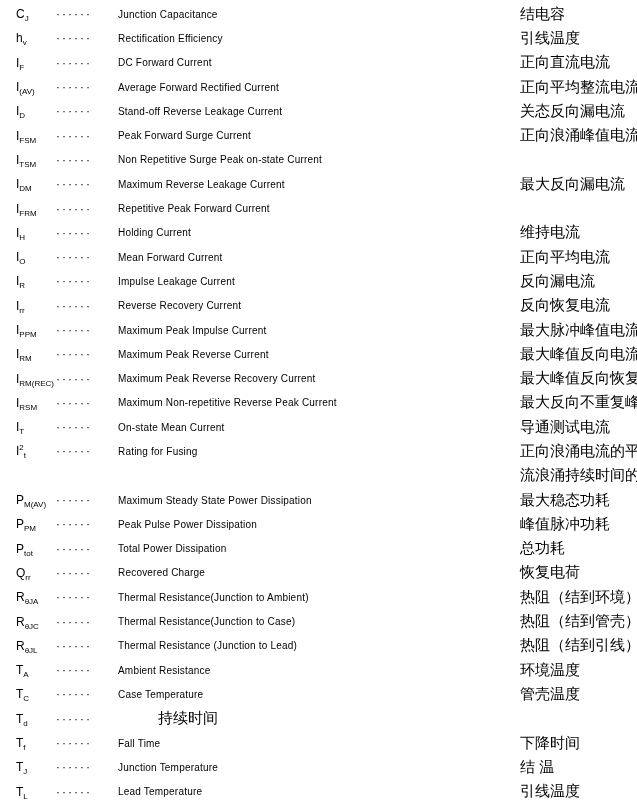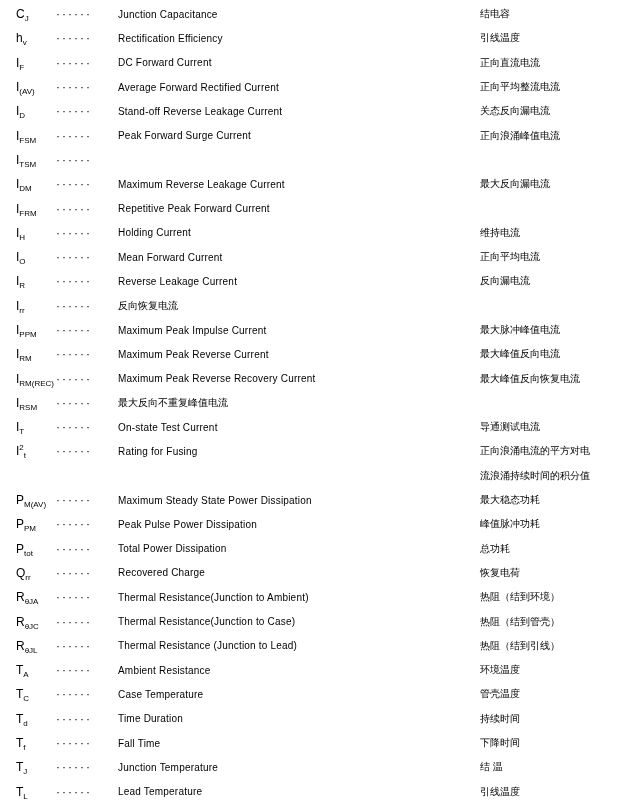--- a/index.html
+++ b/index.html
@@ -46,22 +46,23 @@
     letter-spacing: 2px;
     white-space: nowrap;
     overflow: hidden;
   }
   .en-cell {
     font-size: 10px;
     letter-spacing: 0.2px;
     white-space: nowrap;
   }
   .zh-cell {
-    font-size: 10px;
-    white-space: nowrap;
+    font-size: 15px;
+    white-space: nowrap;
+    margin-left: 40px;
   }
 </style>
 </head>
 <body>
 
 <div id="page">
   <div id="glossary-table">
   <div class="row">
     <span class="sym-cell"><span>C</span><sup></sup><sub>J</sub></span>
     <span class="dots-cell">······</span>
@@ -100,20 +101,21 @@
   <div class="row">
     <span class="sym-cell"><span>I</span><sup></sup><sub>FSM</sub></span>
     <span class="dots-cell">······</span>
     <span class="en-cell">Peak Forward Surge Current</span>
     <span class="zh-cell">正向浪涌峰值电流</span>
   </div>
 
   <div class="row">
     <span class="sym-cell"><span>I</span><sup></sup><sub>TSM</sub></span>
     <span class="dots-cell">······</span>
+    <span class="en-cell">Non Repetitive Surge Peak on-state Current</span>
   </div>
 
   <div class="row">
     <span class="sym-cell"><span>I</span><sup></sup><sub>DM</sub></span>
     <span class="dots-cell">······</span>
     <span class="en-cell">Maximum Reverse Leakage Current</span>
     <span class="zh-cell">最大反向漏电流</span>
   </div>
 
   <div class="row">
@@ -132,27 +134,28 @@
   <div class="row">
     <span class="sym-cell"><span>I</span><sup></sup><sub>O</sub></span>
     <span class="dots-cell">······</span>
     <span class="en-cell">Mean Forward Current</span>
     <span class="zh-cell">正向平均电流</span>
   </div>
 
   <div class="row">
     <span class="sym-cell"><span>I</span><sup></sup><sub>R</sub></span>
     <span class="dots-cell">······</span>
-    <span class="en-cell">Reverse Leakage Current</span>
+    <span class="en-cell">Impulse Leakage Current</span>
     <span class="zh-cell">反向漏电流</span>
   </div>
 
   <div class="row">
     <span class="sym-cell"><span>I</span><sup></sup><sub>rr</sub></span>
     <span class="dots-cell">······</span>
+    <span class="en-cell">Reverse Recovery Current</span>
     <span class="zh-cell">反向恢复电流</span>
   </div>
 
   <div class="row">
     <span class="sym-cell"><span>I</span><sup></sup><sub>PPM</sub></span>
     <span class="dots-cell">······</span>
     <span class="en-cell">Maximum Peak Impulse Current</span>
     <span class="zh-cell">最大脉冲峰值电流</span>
   </div>
 
@@ -166,27 +169,28 @@
   <div class="row">
     <span class="sym-cell"><span>I</span><sup></sup><sub>RM(REC)</sub></span>
     <span class="dots-cell">······</span>
     <span class="en-cell">Maximum Peak Reverse Recovery Current</span>
     <span class="zh-cell">最大峰值反向恢复电流</span>
   </div>
 
   <div class="row">
     <span class="sym-cell"><span>I</span><sup></sup><sub>RSM</sub></span>
     <span class="dots-cell">······</span>
+    <span class="en-cell">Maximum Non-repetitive Reverse Peak Current</span>
     <span class="zh-cell">最大反向不重复峰值电流</span>
   </div>
 
   <div class="row">
     <span class="sym-cell"><span>I</span><sup></sup><sub>T</sub></span>
     <span class="dots-cell">······</span>
-    <span class="en-cell">On-state Test Current</span>
+    <span class="en-cell">On-state Mean Current</span>
     <span class="zh-cell">导通测试电流</span>
   </div>
 
   <div class="row">
     <span class="sym-cell"><span>I</span><sup>2</sup><sub>t</sub></span>
     <span class="dots-cell">······</span>
     <span class="en-cell">Rating for Fusing</span>
     <span class="zh-cell">正向浪涌电流的平方对电</span>
   </div>
 
@@ -256,21 +260,20 @@
   <div class="row">
     <span class="sym-cell"><span>T</span><sup></sup><sub>C</sub></span>
     <span class="dots-cell">······</span>
     <span class="en-cell">Case Temperature</span>
     <span class="zh-cell">管壳温度</span>
   </div>
 
   <div class="row">
     <span class="sym-cell"><span>T</span><sup></sup><sub>d</sub></span>
     <span class="dots-cell">······</span>
-    <span class="en-cell">Time Duration</span>
     <span class="zh-cell">持续时间</span>
   </div>
 
   <div class="row">
     <span class="sym-cell"><span>T</span><sup></sup><sub>f</sub></span>
     <span class="dots-cell">······</span>
     <span class="en-cell">Fall Time</span>
     <span class="zh-cell">下降时间</span>
   </div>
 

